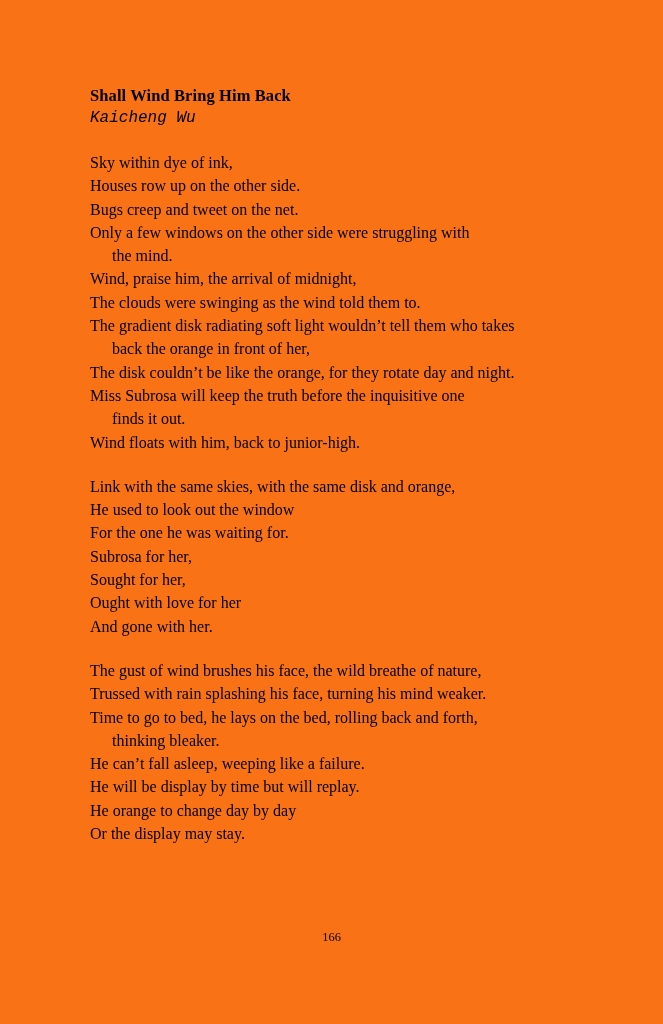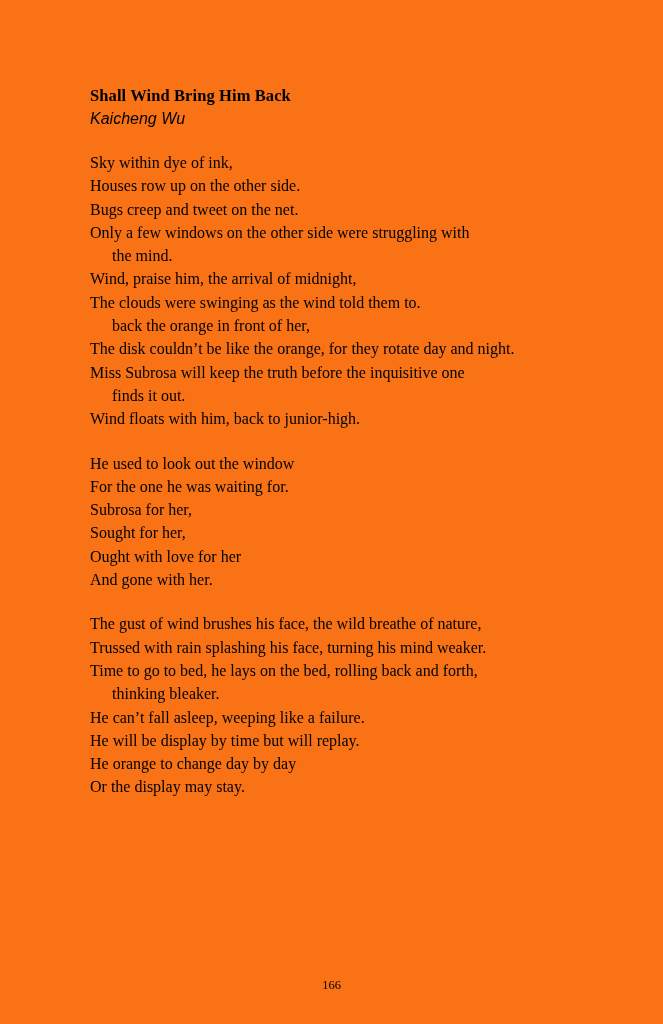--- a/index.html
+++ b/index.html
@@ -31,21 +31,21 @@
   }
   .poem-title {
     font-family: "Liberation Serif", serif;
     font-weight: bold;
     font-size: 16.5px;
     line-height: 23px;
     letter-spacing: 0.1px;
     margin: 0;
   }
   .poem-author {
-    font-family: Liberation Sans, sans-serif;
+    font-family: Liberation Mono, monospace;
     font-style: italic;
     font-size: 16px;
     line-height: 23px;
     margin: 0 0 0 0;
   }
   .stanza {
     margin-top: 21px;
   }
   .stanza:first-of-type {
     margin-top: 21px;
@@ -54,21 +54,21 @@
     font-size: 16px;
     line-height: 23.3px;
     white-space: pre-wrap;
   }
   .line.indent {
     padding-left: 22px;
   }
   .folio {
     position: absolute;
     left: 0;
-    top: 978px;
+    top: 930px;
     width: 663px;
     text-align: center;
     font-size: 12.5px;
     font-family: "Liberation Serif", serif;
   }
 </style>
 </head>
 <body>
 
 <div class="page">
@@ -77,27 +77,29 @@
     <div class="poem-author">Kaicheng Wu</div>
     <div id="stanzas">
         <div class="stanza">
           <div class="line">Sky within dye of ink,</div>
           <div class="line">Houses row up on the other side.</div>
           <div class="line">Bugs creep and tweet on the net.</div>
           <div class="line">Only a few windows on the other side were struggling with</div>
           <div class="line indent">the mind.</div>
           <div class="line">Wind, praise him, the arrival of midnight,</div>
           <div class="line">The clouds were swinging as the wind told them to.</div>
+          <div class="line">The gradient disk radiating soft light wouldn’t tell them who takes</div>
           <div class="line indent">back the orange in front of her,</div>
           <div class="line">The disk couldn’t be like the orange, for they rotate day and night.</div>
           <div class="line">Miss Subrosa will keep the truth before the inquisitive one</div>
           <div class="line indent">finds it out.</div>
           <div class="line">Wind floats with him, back to junior-high.</div>
         </div>
         <div class="stanza">
+          <div class="line">Link with the same skies, with the same disk and orange,</div>
           <div class="line">He used to look out the window</div>
           <div class="line">For the one he was waiting for.</div>
           <div class="line">Subrosa for her,</div>
           <div class="line">Sought for her,</div>
           <div class="line">Ought with love for her</div>
           <div class="line">And gone with her.</div>
         </div>
         <div class="stanza">
           <div class="line">The gust of wind brushes his face, the wild breathe of nature,</div>
           <div class="line">Trussed with rain splashing his face, turning his mind weaker.</div>

